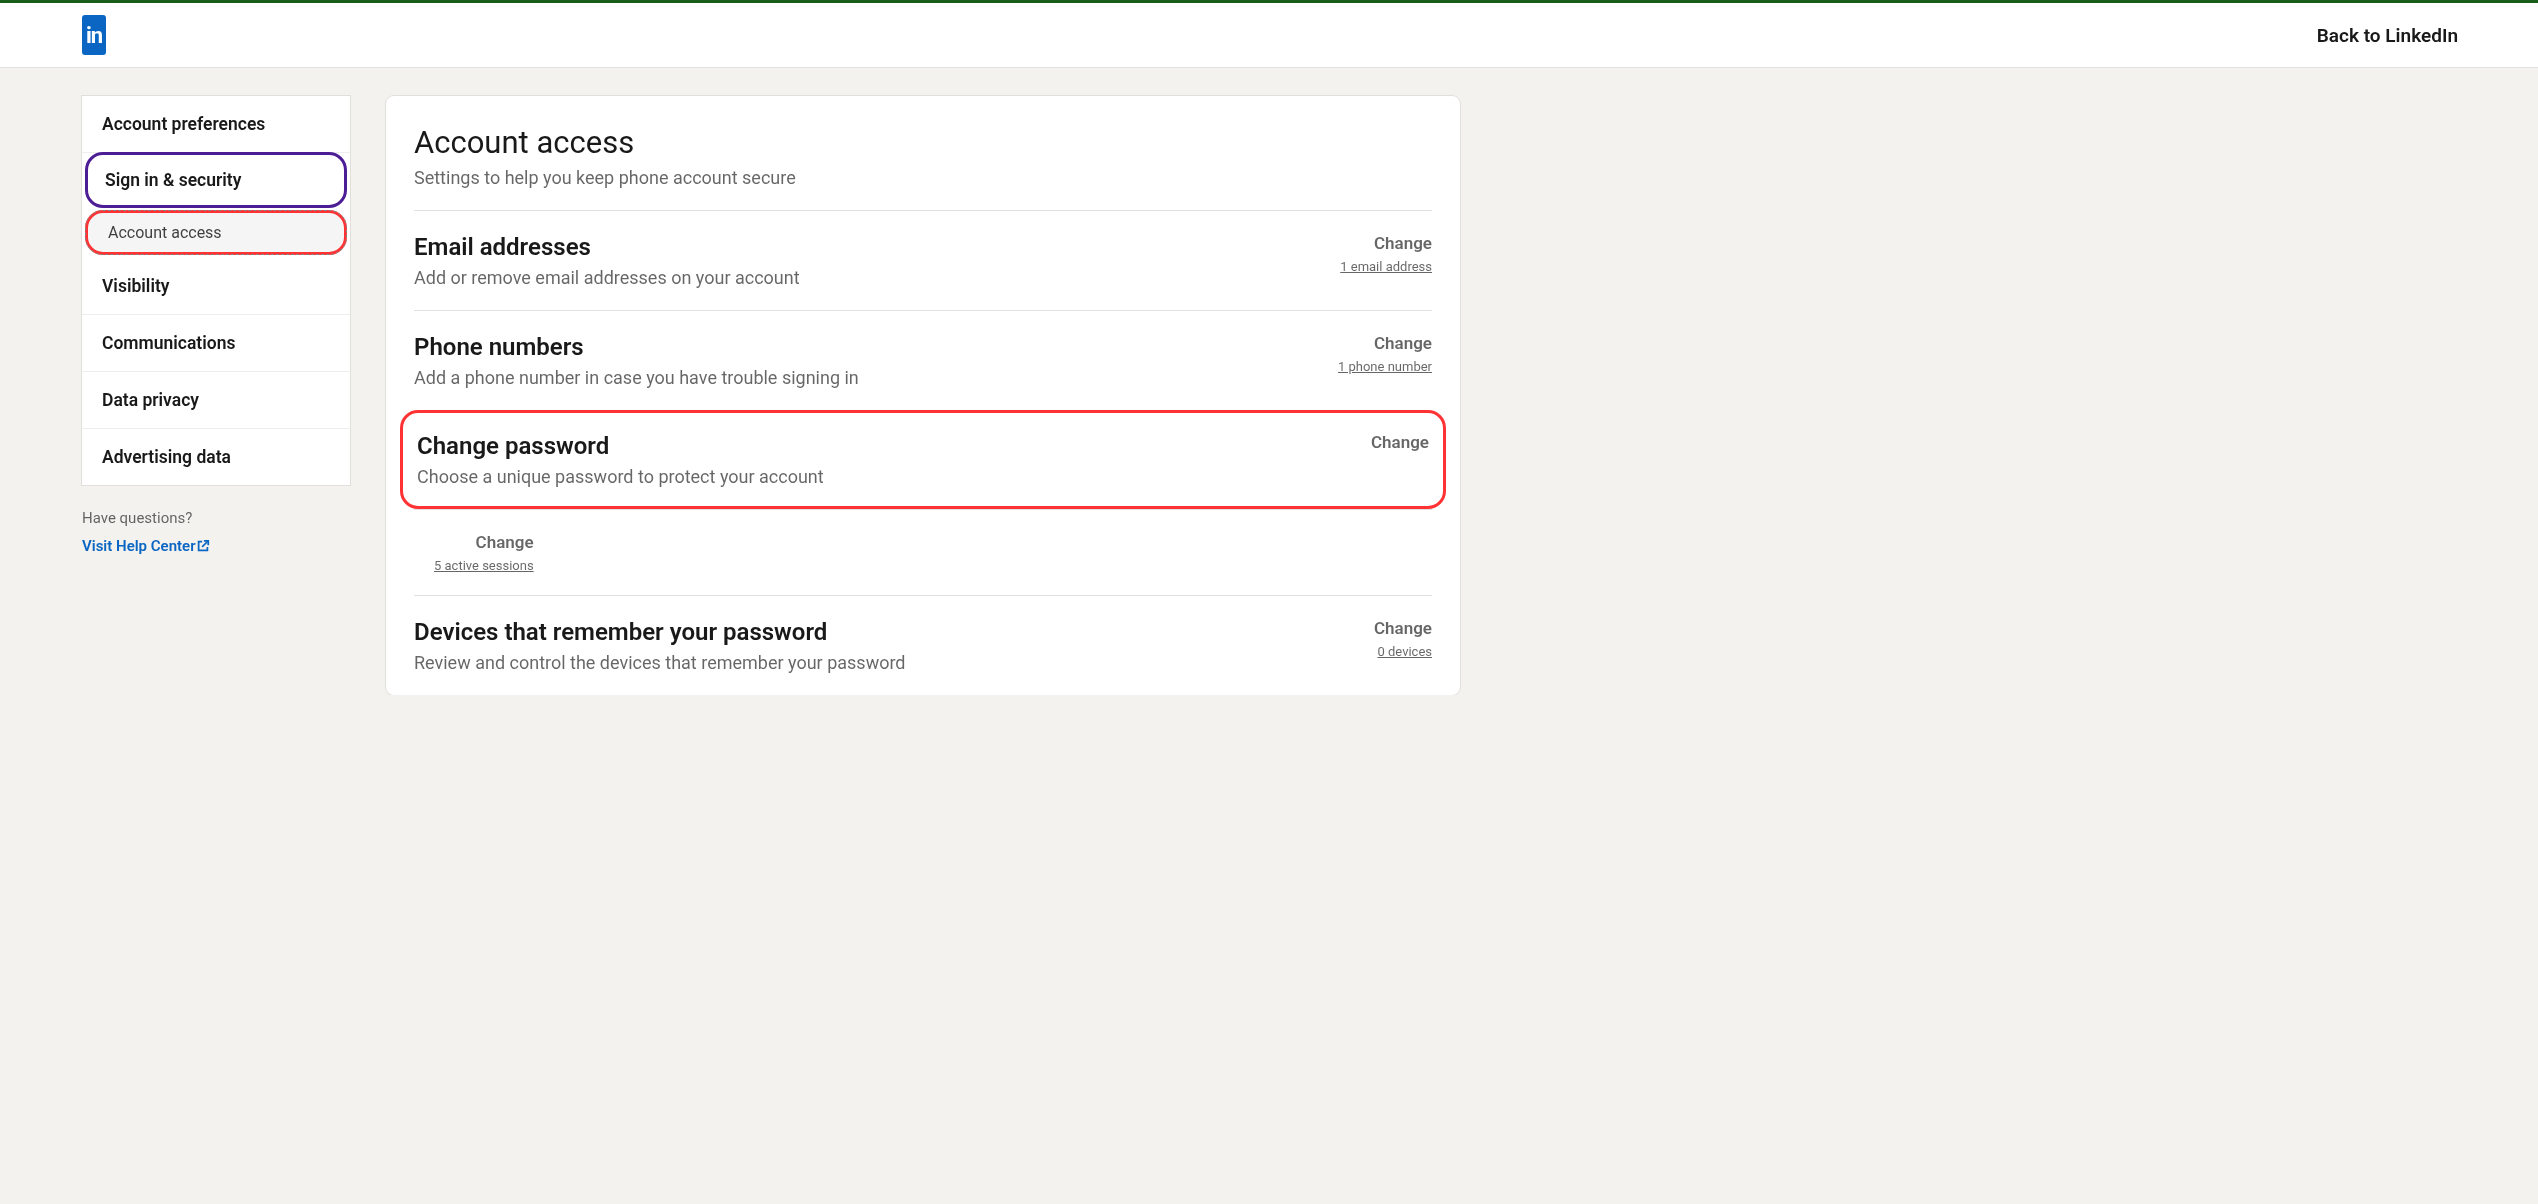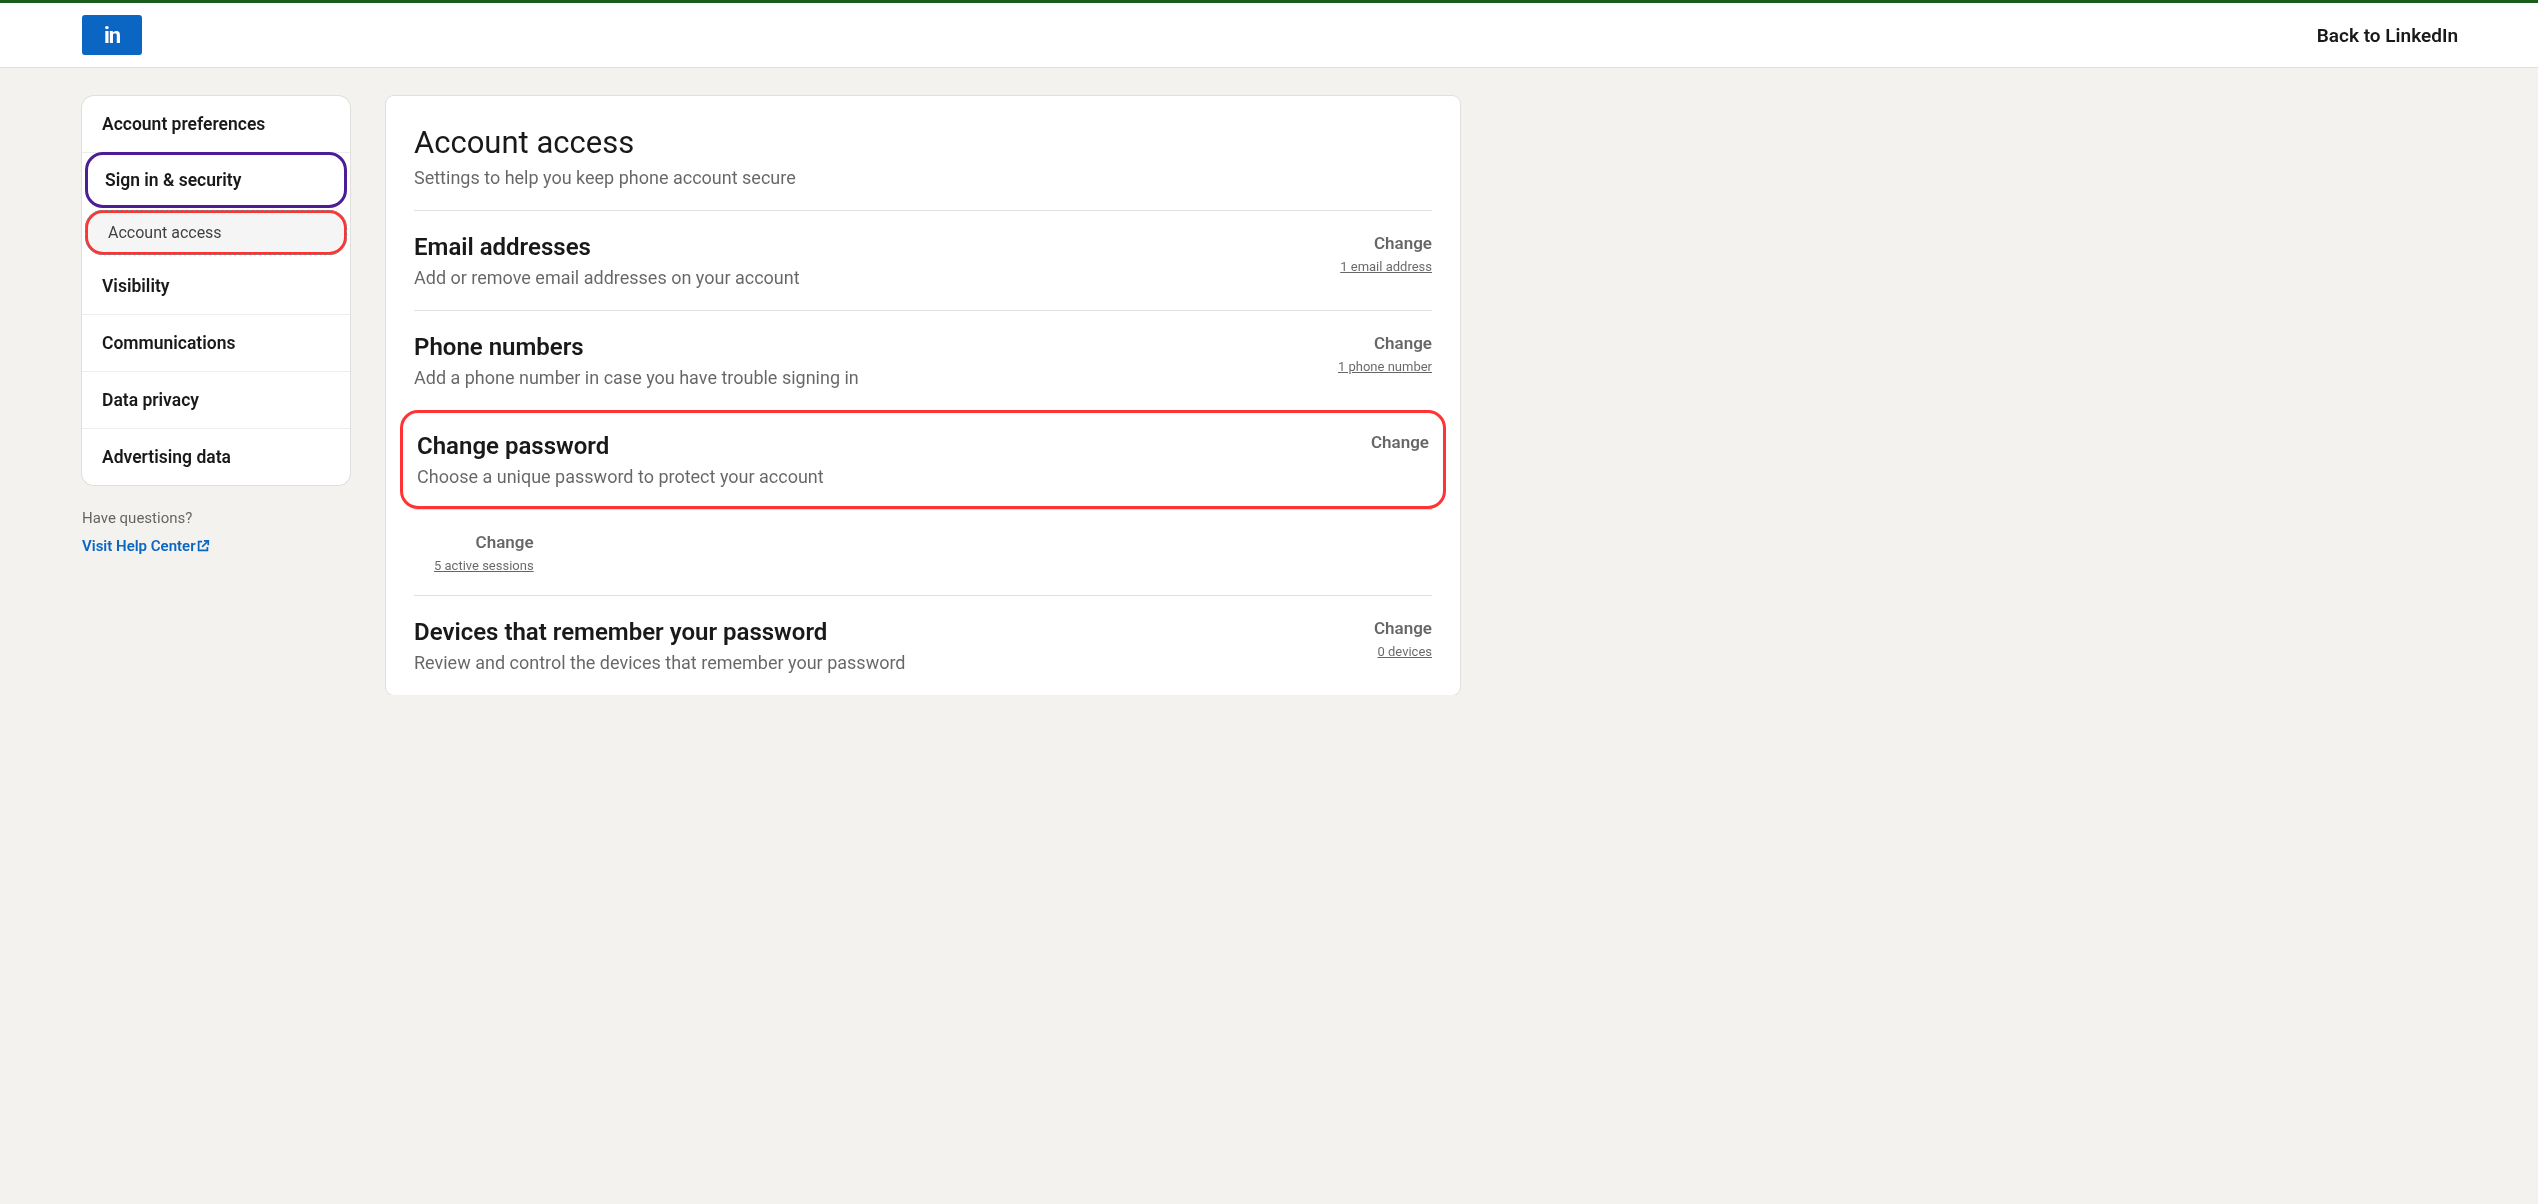--- a/index.html
+++ b/index.html
@@ -1,23 +1,23 @@
 <!DOCTYPE html>
 <html><head>
   <meta charset="utf-8">
   <style>
     * { margin: 0; padding: 0; box-sizing: border-box; }
     body { font-family: -apple-system, BlinkMacSystemFont, "Segoe UI", Roboto, Helvetica, Arial, sans-serif; background: #f3f2ef; color: rgba(0,0,0,0.9); }
     .top-bar { height: 3px; background: #1a5d1a; width: 100%; }
     header { background: #fff; height: 65px; display: flex; align-items: center; justify-content: space-between; padding: 0 80px 0 82px; border-bottom: 1px solid #e0e0e0; }
-    .logo { width: 60px; height: 40px; background: #0a66c2; border-radius: 3px; display: flex; align-items: center; justify-content: center; color: #fff; font-weight: 700; font-size: 22px; letter-spacing: -1px; }
+    .logo { width: 24px; height: 40px; background: #0a66c2; border-radius: 3px; display: flex; align-items: center; justify-content: center; color: #fff; font-weight: 700; font-size: 22px; letter-spacing: -1px; }
     .back-link { font-weight: 600; font-size: 19px; color: rgba(0,0,0,0.9); text-decoration: none; cursor: pointer; }
     .container { display: flex; gap: 36px; padding: 28px 80px 0 82px; max-width: 1540px; }
     .sidebar { width: 268px; flex-shrink: 0; }
-    .sidebar-card { background: #fff; border-radius: 12px; box-shadow: 0 0 0 1px rgba(0,0,0,0.08); overflow: hidden; }
+    .sidebar-card { background: #fff; border-radius: 0; box-shadow: 0 0 0 1px rgba(0,0,0,0.08); overflow: hidden; }
     .side-item { padding: 18px 20px; font-size: 17.5px; font-weight: 600; color: rgba(0,0,0,0.9); cursor: pointer; border-bottom: 1px solid #eee; }
     .side-item:last-child { border-bottom: none; }
     .side-item.highlighted { border: 3px solid #4c1d95; border-radius: 18px; margin: -1px 3px; padding: 15px 17px; }
     .side-sub { padding: 10px 20px; font-size: 16px; font-weight: 400; color: rgba(0,0,0,0.75); cursor: pointer; background: #f5f5f5; margin: 3px 3px; border: 3px solid #ff3333; border-radius: 18px; outline: 1px dashed #888; outline-offset: -1px; }
     .help-area { margin-top: 24px; font-size: 15px; }
     .help-q { color: rgba(0,0,0,0.6); margin-bottom: 10px; }
     .help-link { color: #0a66c2; font-weight: 600; text-decoration: none; cursor: pointer; display: inline-flex; align-items: center; gap: 0; }
     .main { flex: 1; background: #fff; border-radius: 8px; box-shadow: 0 0 0 1px rgba(0,0,0,0.08); padding: 28px 28px 0 28px; }
     .page-title { font-size: 31px; font-weight: 400; color: rgba(0,0,0,0.9); margin-bottom: 6px; }
     .page-subtitle { font-size: 18px; color: rgba(0,0,0,0.6); margin-bottom: 22px; }

